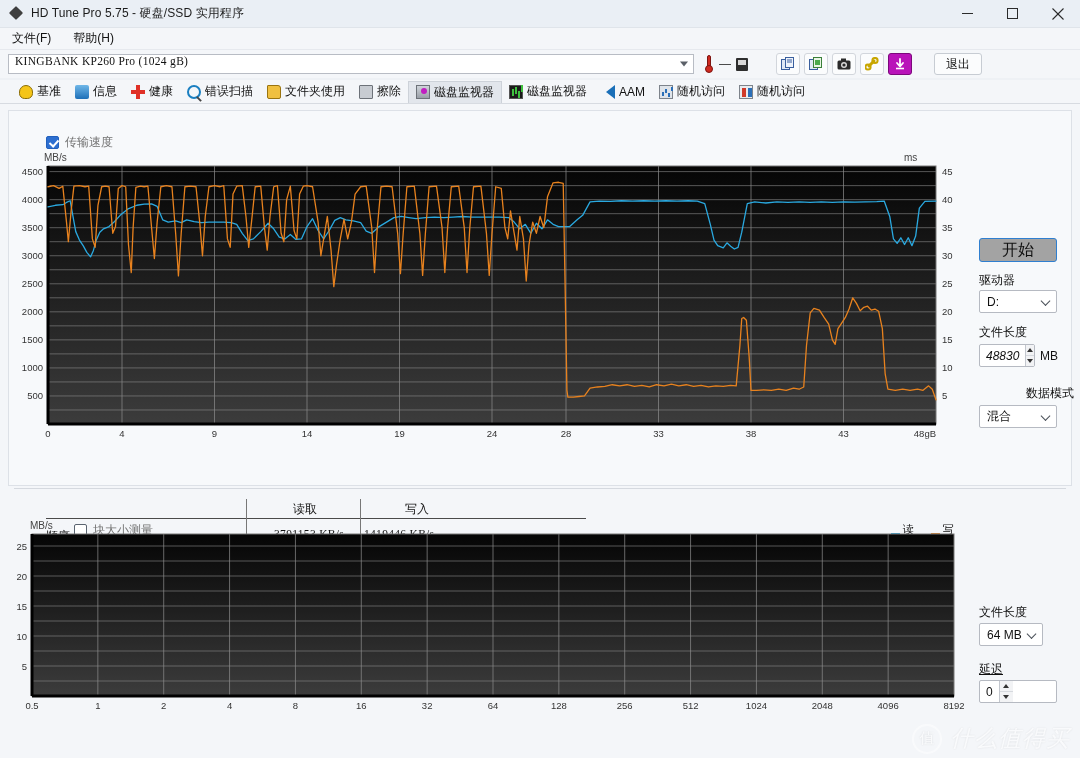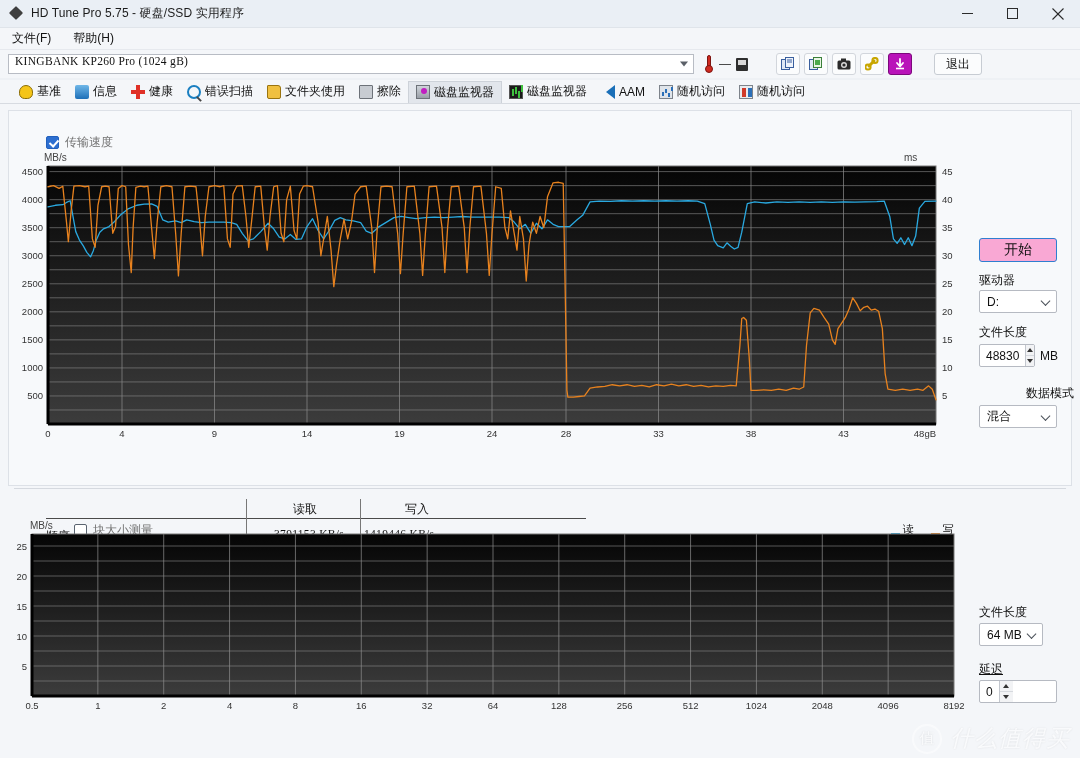--- a/index.html
+++ b/index.html
@@ -218,23 +218,23 @@
     display: flex; align-items: center; border-radius: 2px;
   }
   .ctl-combo .cv { font-size: 12px; color: #111; padding-left: 7px; }
   .ctl-combo .carrow {
     position: absolute; right: 7px; top: 50%; transform: translateY(-50%);
     width: 7px; height: 7px; border-right: 1.6px solid #4a5058; border-bottom: 1.6px solid #4a5058;
     transform: translateY(-65%) rotate(45deg);
   }
   .start-btn {
     position: absolute; left: 979px; top: 134px; width: 78px; height: 24px;
-    background: #f9a8d4; border: 1.5px solid #2f7fd0; border-radius: 3px;
+    background: #a3a3a3; border: 1.5px solid #2f7fd0; border-radius: 3px;
     display: flex; align-items: center; justify-content: center;
-    font-size: 14px; color: #111;
+    font-size: 16px; color: #111;
   }
   .ctl-spin {
     position: absolute; display: flex; align-items: stretch;
     height: 23px; border: 1px solid #b6bac2; background: #fff; border-radius: 2px;
   }
   .ctl-spin .sv { padding: 0 6px; display: flex; align-items: center; font-size: 12px; color: #111; }
   .unit { position: absolute; font-size: 12px; color: #111; }
 
   .watermark {
     position: absolute; right: 10px; bottom: 4px;
@@ -517,21 +517,21 @@
 
     <div class="start-btn">
       <span>开始</span>
     </div>
     <span class="ctl-label" style="left:979px;top:168px;">驱动器</span>
     <div class="ctl-combo" style="left:979px;top:186px;width:78px;">
       <span class="cv">D:</span>
       <span class="carrow"></span>
     </div>
     <span class="ctl-label" style="left:979px;top:220px;">文件长度</span>
-    <div class="ctl-spin" style="left:979px;top:240px;width:56px;">
+    <div class="ctl-spin" style="left:979px;top:240px;width:56px;font-style:italic;">
       <span class="sv">48830</span>
       <div class="spin-btns">
         <div>
             <span class="arw-u"></span>
           </div>
         <div>
             <span class="arw-d"></span>
           </div>
       </div>
     </div>

